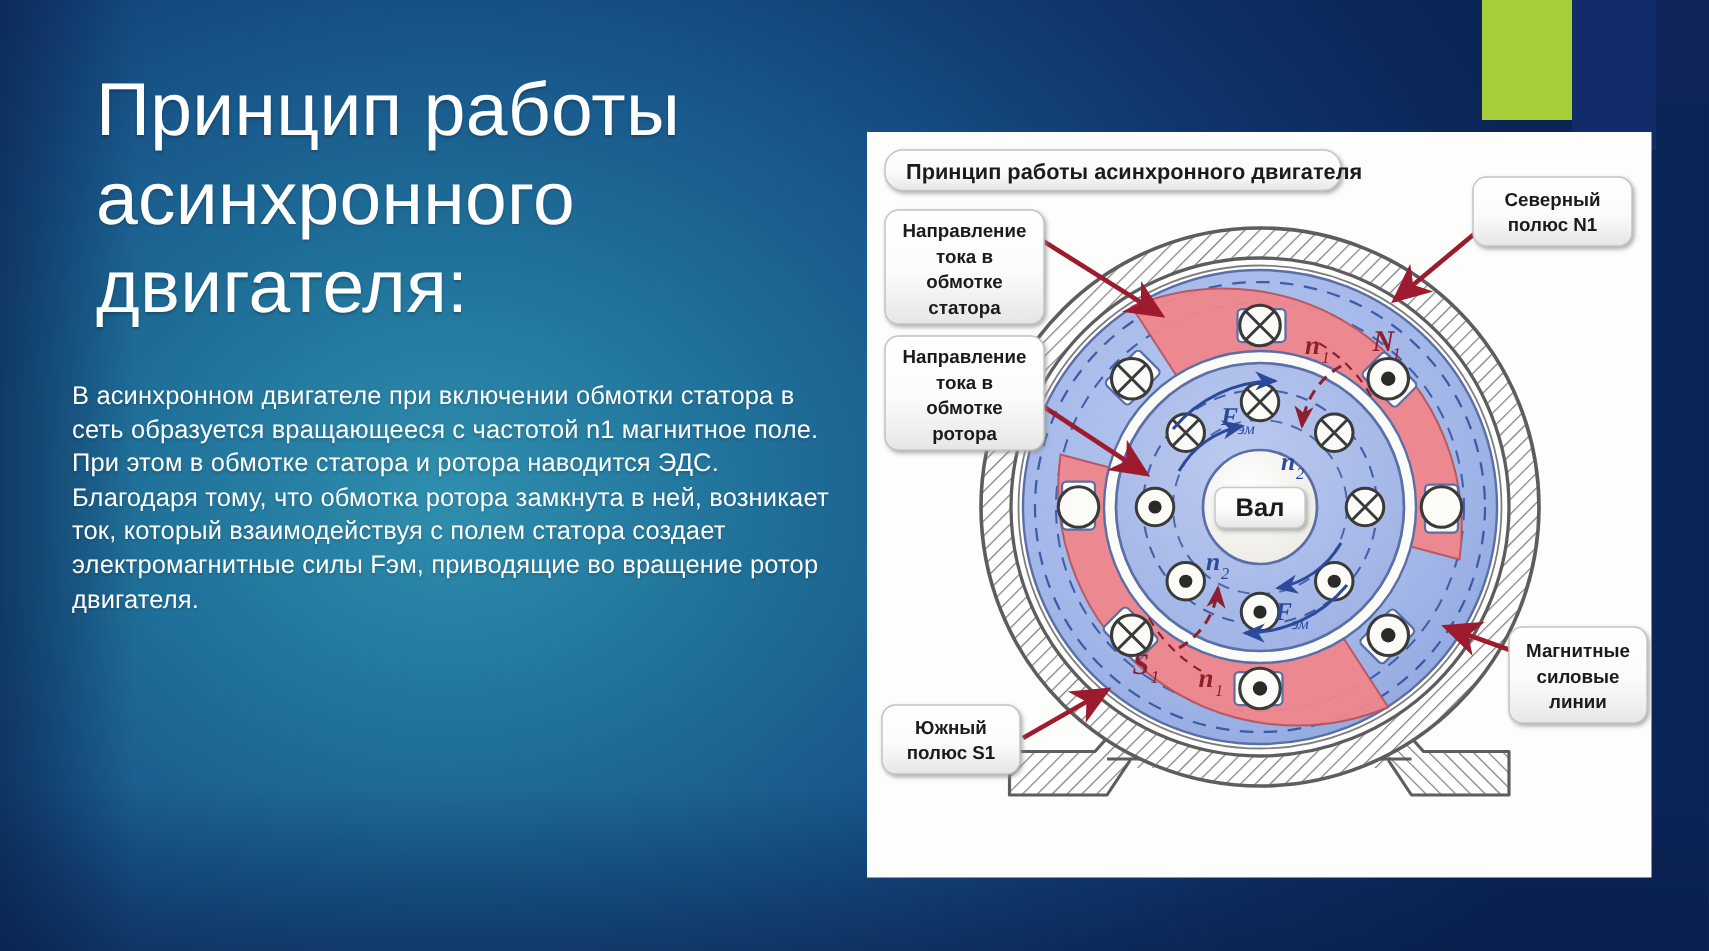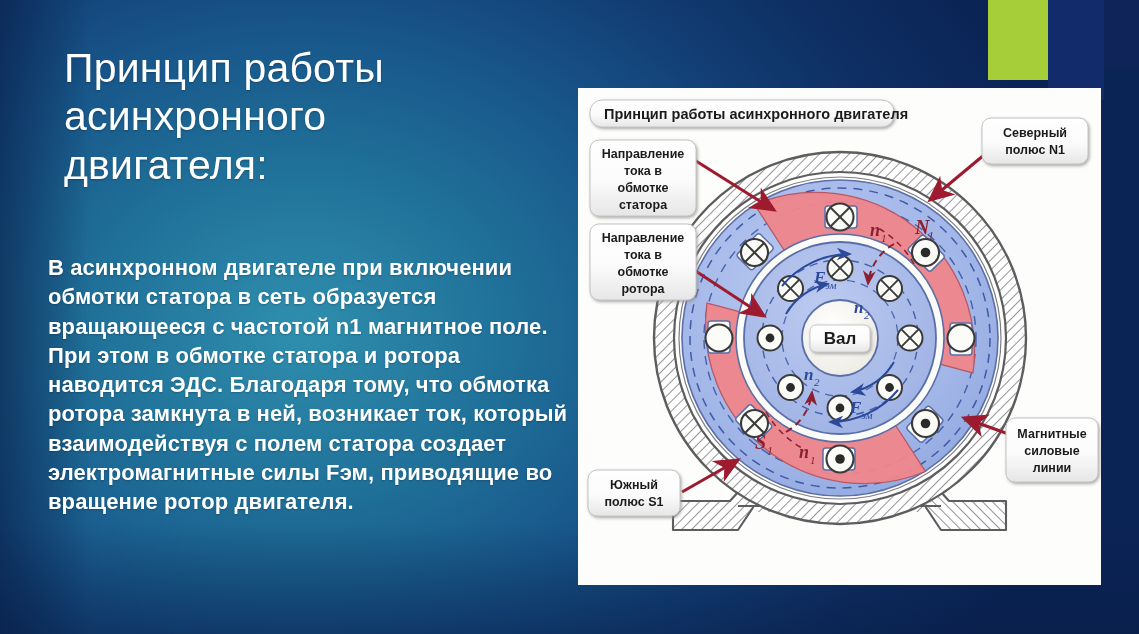--- a/index.html
+++ b/index.html
@@ -66,36 +66,36 @@
     z-index: 2;
   }
 
   
   .title {
     position: absolute;
     left: 64px;
     top: 44px;
     width: 470px;
     color: #ffffff;
-    font-size: 41px;
+    font-size: 50px;
     line-height: 1.18;
     font-weight: 300;
     letter-spacing: 0.2px;
     text-shadow: 0 1px 2px rgba(0,0,0,0.25);
     z-index: 4;
   }
   .body-text {
     position: absolute;
     left: 48px;
     top: 253px;
     width: 520px;
     color: #ffffff;
-    font-size: 22px;
+    font-size: 17px;
     line-height: 1.33;
-    font-weight: 700;
+    font-weight: 400;
     letter-spacing: 0.1px;
     text-shadow: 0 1px 2px rgba(0,0,0,0.22);
     z-index: 4;
   }
 
   
   #panel {
     position: absolute;
     left: 578px;
     top: 88px;

